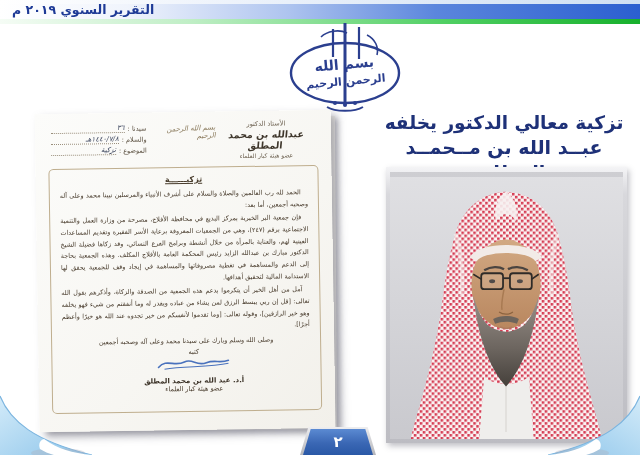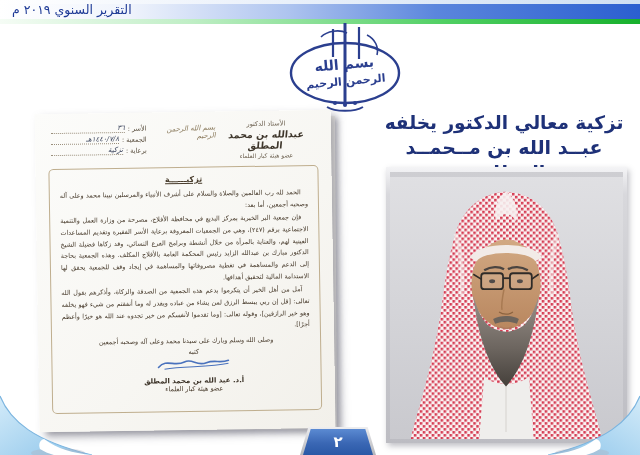--- a/index.html
+++ b/index.html
@@ -7,21 +7,21 @@
           font-family:"DejaVu Sans",sans-serif;}
 
   
   .top-strip{position:absolute;top:0;left:0;width:640px;height:4px;
              background:linear-gradient(90deg,#ffffff 0%,#e9f0fa 45%,#cfdff3 100%);}
   .header-bar{position:absolute;top:4px;left:0;width:640px;height:15px;
               background:linear-gradient(90deg,#ffffff 0%,#f0f4fc 20%,#aec4ef 45%,#5b86dd 68%,#2b5fd0 100%);}
   .green-strip{position:absolute;top:19px;left:0;width:640px;height:5px;
                background:linear-gradient(90deg,#f5fcf5 0%,#bfeec5 30%,#4fcf62 70%,#17b02c 100%);}
   .report-title{position:absolute;top:2px;left:12px;direction:rtl;
-                font-size:12.5px;font-weight:normal;color:#1e3a96;white-space:nowrap;}
+                font-size:12.5px;font-weight:bold;color:#1e3a96;white-space:nowrap;}
 
   
   .bismillah-wrap{position:absolute;left:281px;top:17px;width:132px;height:98px;}
 
   
   .section-title{position:absolute;right:8px;top:111px;width:256px;direction:rtl;
                  text-align:center;color:#1e3178;font-weight:bold;line-height:1.32;}
   .section-title .l1{font-size:18.5px;}
   .section-title .l2{font-size:19px;}
 
@@ -122,29 +122,29 @@
   <div class="letter">
     <div class="letterhead">
       <div class="lh-name-block">
         <div class="lh-pretitle">الأستاذ الدكتور</div>
         <div class="lh-name">عبدالله بن محمد المطلق</div>
         <div class="lh-role">عضو هيئة كبار العلماء</div>
       </div>
       <div class="lh-bismillah">بسم الله الرحمن الرحيم</div>
       <div class="lh-fields">
         <div class="field-row">
-          <span class="field-label">الأسر :</span>
+          <span class="field-label">سيدنا :</span>
           <span class="field-value">٣٦</span>
         </div>
         <div class="field-row">
-          <span class="field-label">الجمعية :</span>
+          <span class="field-label">والسلام :</span>
           <span class="field-value">١٤٤٠/٧/٨هـ</span>
         </div>
         <div class="field-row">
-          <span class="field-label">برعاية :</span>
+          <span class="field-label">الموضوع :</span>
           <span class="field-value">تزكية</span>
         </div>
       </div>
     </div>
 
     <div class="inner-box">
       <div class="body-title">تزكيــــــة</div>
       <p>الحمد لله رب العالمين والصلاة والسلام على أشرف الأنبياء والمرسلين نبينا محمد وعلى آله وصحبه أجمعين، أما بعد:</p>
       <p>فإن جمعية البر الخيرية بمركز البديع في محافظة الأفلاج، مصرحة من وزارة العمل والتنمية الاجتماعية برقم (٢٤٧)، وهي من الجمعيات المعروفة برعاية الأسر الفقيرة وتقديم المساعدات العينية لهم، والعناية بالمرأة من خلال أنشطة وبرامج الفرع النسائي، وقد زكاها فضيلة الشيخ الدكتور مبارك بن عبدالله الزايد رئيس المحكمة العامة بالأفلاج المكلف. وهذه الجمعية بحاجة إلى الدعم والمساهمة في تغطية مصروفاتها والمساهمة في إيجاد وقف للجمعية يحقق لها الاستدامة المالية لتحقيق أهدافها.</p>
       <p>آمل من أهل الخير أن يتكرموا بدعم هذه الجمعية من الصدقة والزكاة، وأذكرهم بقول الله تعالى: [قل إن ربي يبسط الرزق لمن يشاء من عباده ويقدر له وما أنفقتم من شيء فهو يخلفه وهو خير الرازقين]، وقوله تعالى: [وما تقدموا لأنفسكم من خير تجدوه عند الله هو خيرًا وأعظم أجرًا].</p>

